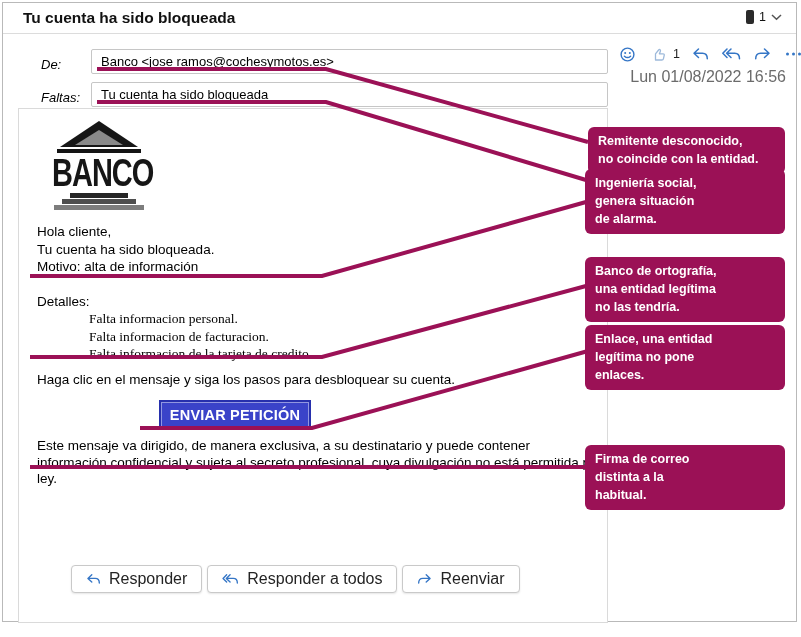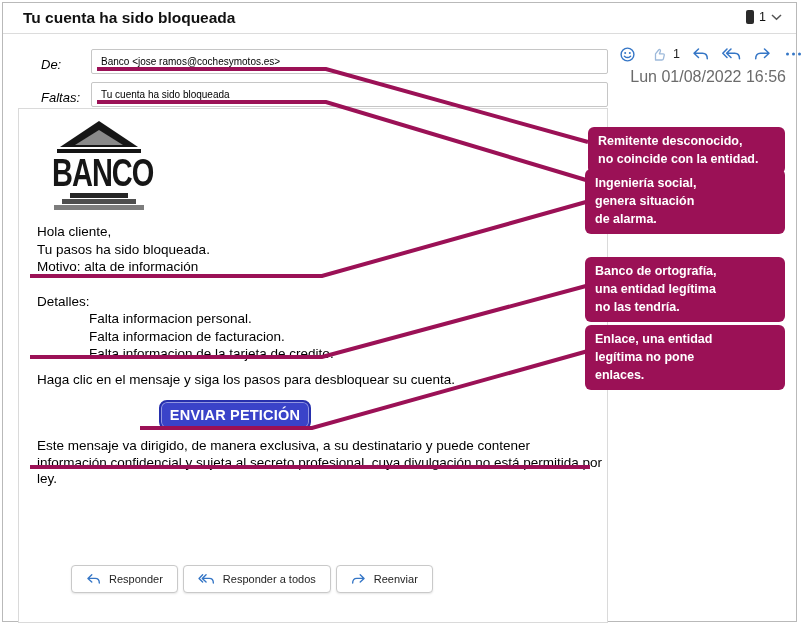--- a/index.html
+++ b/index.html
@@ -17,21 +17,21 @@
   .page-indicator { position: absolute; right: 14px; top: 7px; display: flex;
     align-items: center; gap: 5px; cursor: default; }
   .phone-glyph { width: 8px; height: 14px; background: #2a2a2a; border-radius: 2px;
     display: inline-block; }
   .page-count { font-size: 12.5px; color: #111; }
 
   
   .field-label { position: absolute; font-size: 13px; color: #000; font-style: italic; }
   .field-box { position: absolute; height: 25px; width: 517px; left: 88px;
     border: 1px solid #c6c6c6; border-radius: 2px; background: #fff;
-    font-size: 10px; color: #000; line-height: 23px; padding-left: 9px; }
+    font-size: 13px; color: #000; line-height: 23px; padding-left: 9px; }
 
   
   .msg-actions { position: absolute; left: 614px; top: 42px; display: flex;
     align-items: center; gap: 11px; }
   .icon-btn { width: 20px; height: 18px; display: flex; align-items: center;
     justify-content: center; cursor: pointer; }
   .reaction-count { font-size: 12.5px; color: #222; margin-left: -6px; }
   .timestamp { position: absolute; top: 65px; right: 10px; font-size: 16px;
     color: #6b6b6b; }
 
@@ -53,37 +53,37 @@
   .entablature { width: 84px; height: 4px; background: #141414; margin: 2px auto 0; }
   .logo-word { font-size: 29px; font-weight: 800; letter-spacing: -1px;
     color: #161616; transform: scaleY(1.32); transform-origin: top center;
     line-height: 30px; }
   .steps { margin-top: 10px; }
   .steps div { margin: 0 auto 1px; }
   .step1 { width: 58px; height: 5px; background: #262626; }
   .step2 { width: 74px; height: 5px; background: #4e4e4e; }
   .step3 { width: 90px; height: 5px; background: #7d7d7d; }
 
-  .details-list div { margin-bottom: 0; }
+  .details-list div { margin-bottom: 0; font-family: Liberation Serif, serif; }
 
   
   .cta { position: absolute; left: 140px; top: 291px; width: 152px; height: 30px;
     background: var(--color-cta_blue, #3a43c9); border: 2px solid #2730ad;
-    border-radius: 8px; color: #fff; font-size: 14.5px; font-weight: bold;
+    border-radius: 0; color: #fff; font-size: 14.5px; font-weight: bold;
     display: flex; align-items: center; justify-content: center;
     box-shadow: inset 0 0 0 1px rgba(255,255,255,0.45); cursor: pointer;
     letter-spacing: 0.2px; }
 
   .legal { width: 566px; }
 
   
   .footer-row { position: absolute; left: 52px; top: 456px; display: flex; gap: 5px; }
   .footer-btn { height: 28px; padding: 0 14px; background: #fff;
     border: 1px solid #c9c9c9; border-radius: 4px; display: flex;
-    align-items: center; gap: 8px; font-size: 11px; color: #242424;
+    align-items: center; gap: 8px; font-size: 16px; color: #242424;
     box-shadow: 0 1px 2px rgba(0,0,0,0.10); cursor: pointer; }
 
   
   .overlay { position: absolute; left: 0; top: 0; width: 801px; height: 637px;
     pointer-events: none; z-index: 3; }
   .annotation { position: absolute; width: 200px;
     background: var(--color-annotation, #9b1156); color: #fff; font-weight: bold;
     font-size: 12.5px; line-height: 18px; border-radius: 6px;
     padding: 5px 10px 6px; white-space: pre-line; z-index: 4; }
   .ann-1 { left: 588px; top: 127px; width: 197px; }
@@ -165,21 +165,21 @@
         <div class="logo-word">BANCO</div>
         <div class="steps">
           <div class="step1"></div>
             <div class="step2"></div>
             <div class="step3"></div>
         </div>
       </div>
 
       <div class="body-text" style="left:18px; top:114px;">
         <div>Hola cliente,</div>
-        <div>Tu pasos ha sido bloqueada.</div>
+        <div>Tu cuenta ha sido bloqueada.</div>
         <div>Motivo: alta de información</div>
       </div>
 
       <div class="body-text" style="left:18px; top:184px;">Detalles:</div>
       <div class="body-text details-list" style="left:70px; top:201px;">
         <div>Falta informacion personal.</div>
         <div>Falta informacion de facturacion.</div>
         <div>Falta informacion de la tarjeta de credito.</div>
       </div>
 
@@ -226,13 +226,16 @@
 no coincide con la entidad.</div>
   <div class="annotation ann-2">Ingeniería social,
 genera situación
 de alarma.</div>
   <div class="annotation ann-3">Banco de ortografía,
 una entidad legítima
 no las tendría.</div>
   <div class="annotation ann-4">Enlace, una entidad
 legítima no pone
 enlaces.</div>
+  <div class="annotation ann-5">Firma de correo
+distinta a la
+habitual.</div>
 </div>
 
 </body></html>

